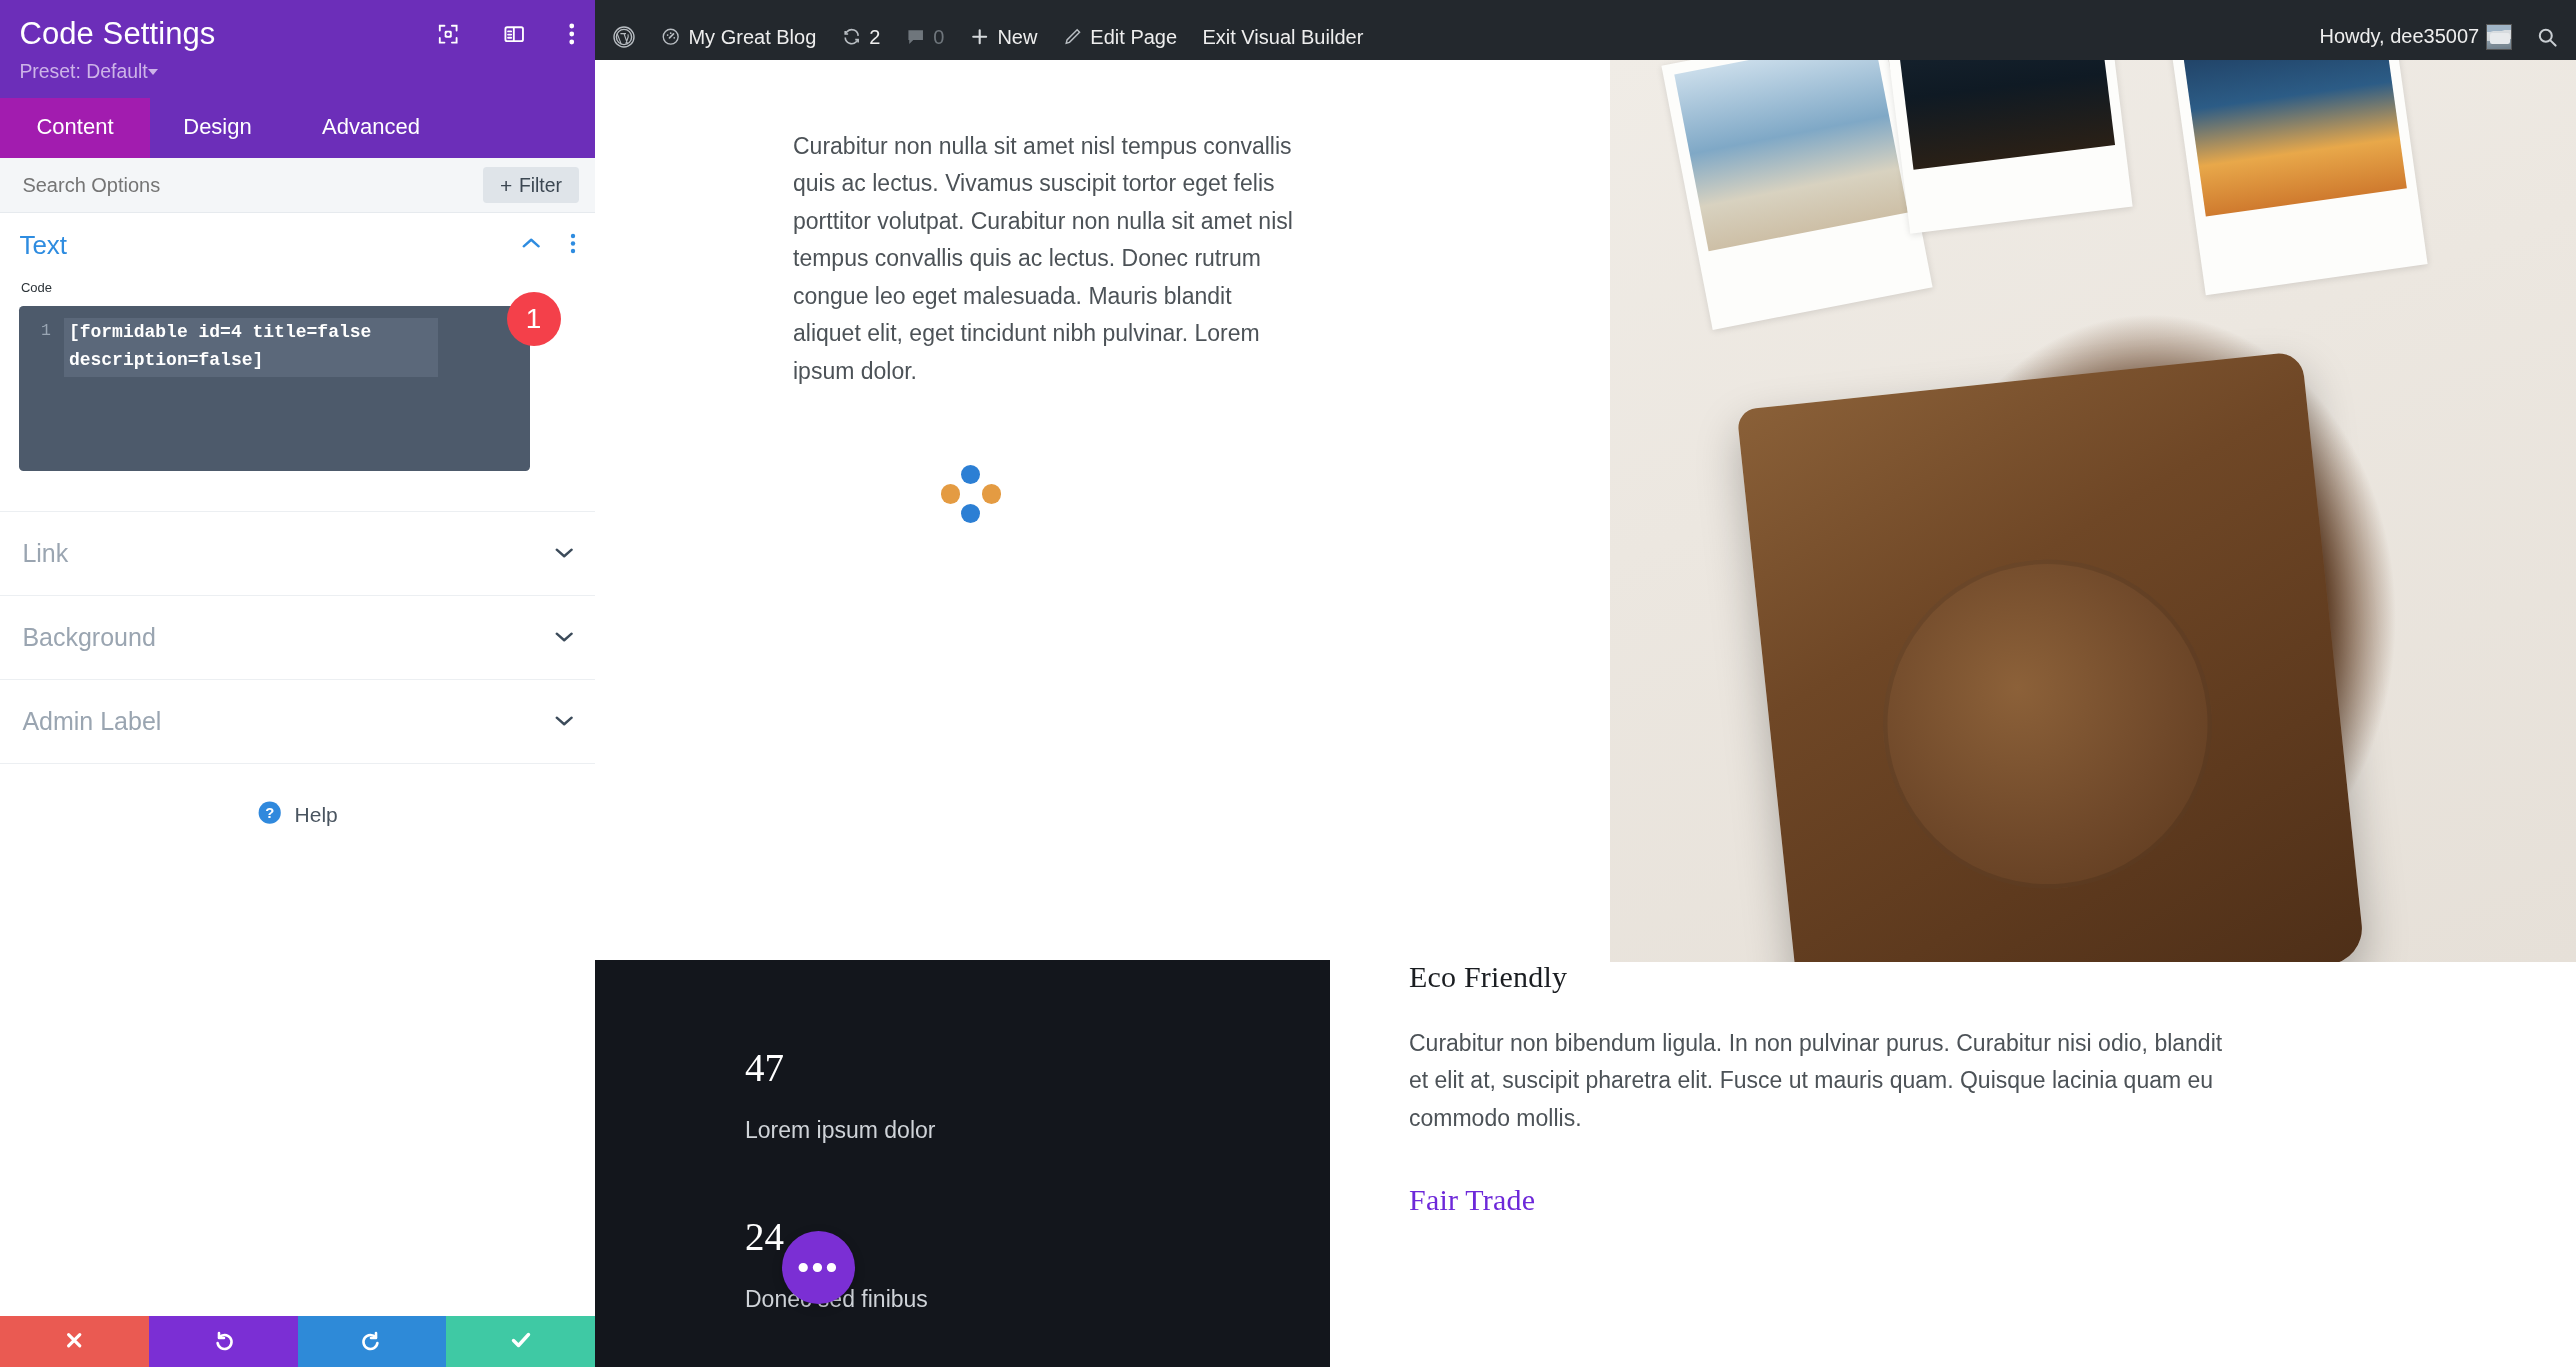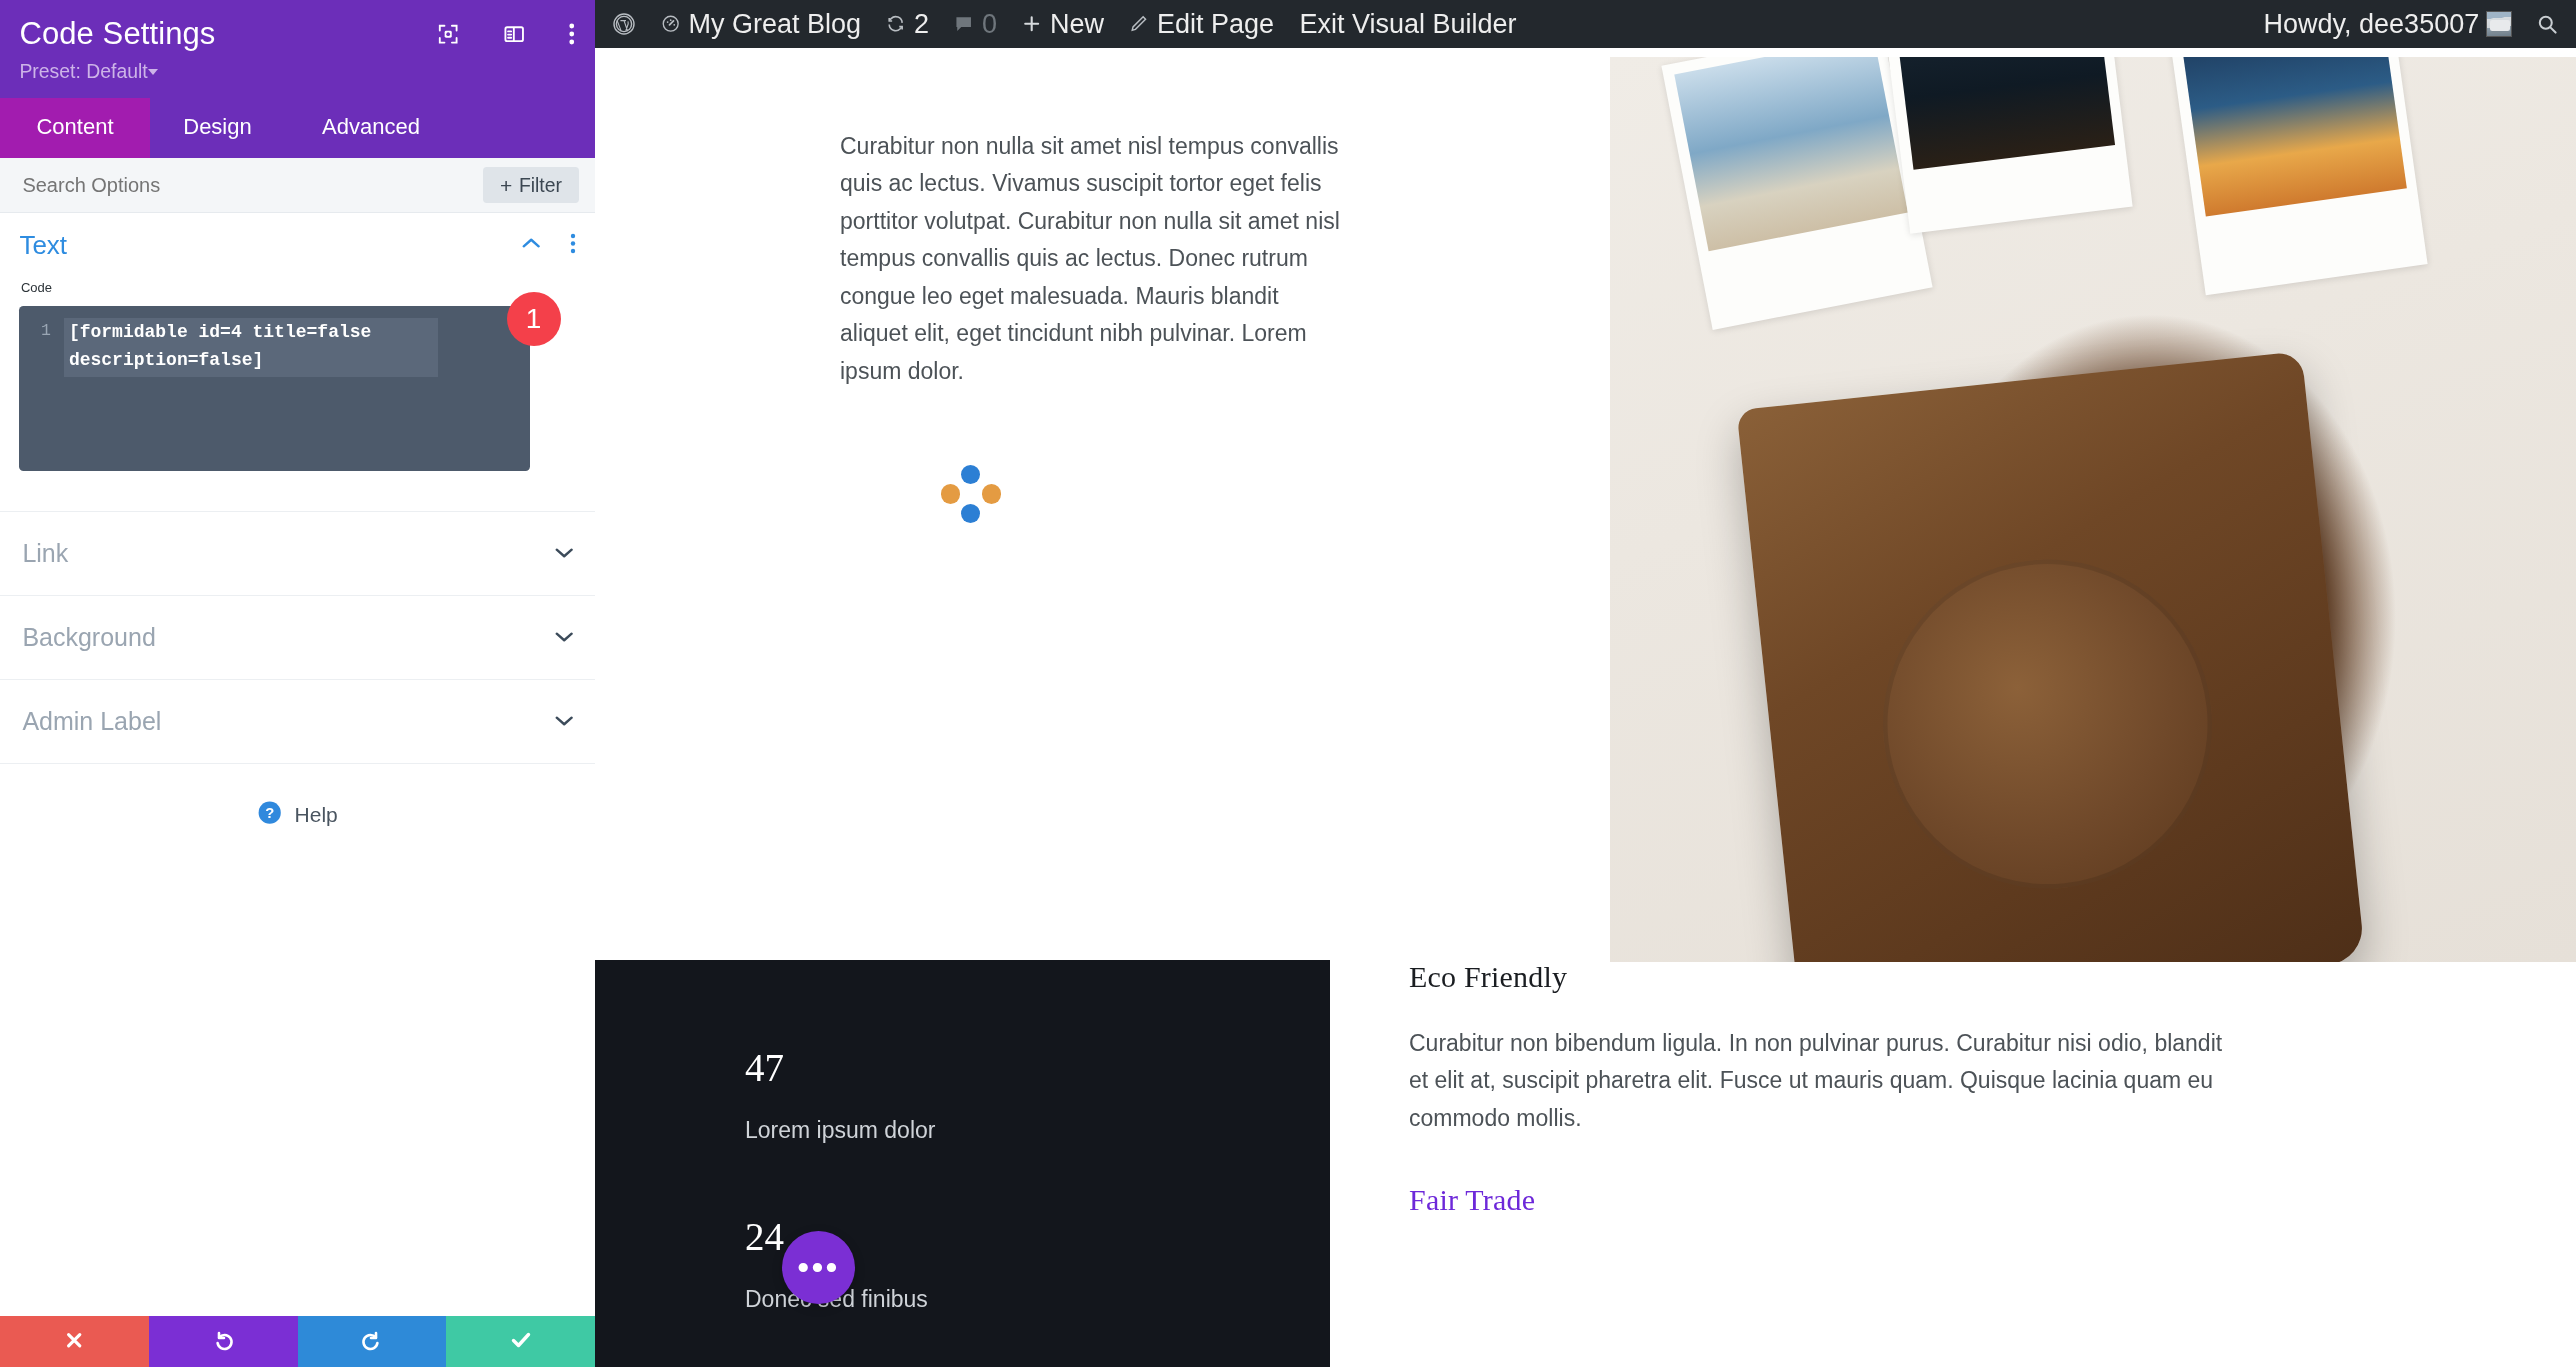--- a/index.html
+++ b/index.html
@@ -5,23 +5,23 @@
   * { margin:0; padding:0; box-sizing:border-box; }
   html, body {
     width:2576px; height:1367px;
     font-family:"Liberation Sans", sans-serif;
     background:#ffffff; overflow:hidden;
   }
   .screen { position:relative; width:2576px; height:1367px; }
 
   
   .wp-adminbar {
-    position:absolute; left:595px; top:0; width:1981px; height:48px;
-    background:#23282d; display:flex; align-items:center;
-    color:#eeeeee; font-size:27px; z-index:40;
+    position:absolute; left:595px; top:0; width:1981px; height:60px;
+    background:#23282d; display:flex; align-items:flex-end;
+    color:#eeeeee; font-size:20px; z-index:40;
   }
   .wp-left { display:flex; align-items:center; gap:0; }
   .ab-item {
     display:flex; align-items:center; gap:8.2px;
     padding:0 12.7px; height:46px; color:#eeeeee; white-space:nowrap;
   }
   .ab-item:first-child { padding-left:16.5px; }
   .ab-icon { display:inline-flex; align-items:center; justify-content:center; }
   .ab-icon svg { display:block; }
   .wp-right {
@@ -142,21 +142,21 @@
   .fb-redo   { background:#2e8ad8; }
   .fb-save   { background:#3fc9a4; }
 
   
   .content {
     position:absolute; left:595px; top:46px; width:1981px; height:1321px;
     background:#ffffff; overflow:hidden;
   }
   .row1 { position:relative; height:914px; }
   .copy-col {
-    position:absolute; left:198px; top:82px; width:509px;margin-left:47px;
+    position:absolute; left:198px; top:82px; width:509px;
   }
   .copy-col p {
     font-size:23px; line-height:1.63; color:#4c5257;
   }
   .spinner {
     position:absolute; left:346px; top:419px; width:60px; height:52px;
   }
   .dot { position:absolute; width:19.4px; height:19.4px; border-radius:50%; }
   .d-top    { left:20px; top:0;    background:#2c7fd4; }
   .d-right  { left:41px; top:19.4px; background:#e49b42; }

